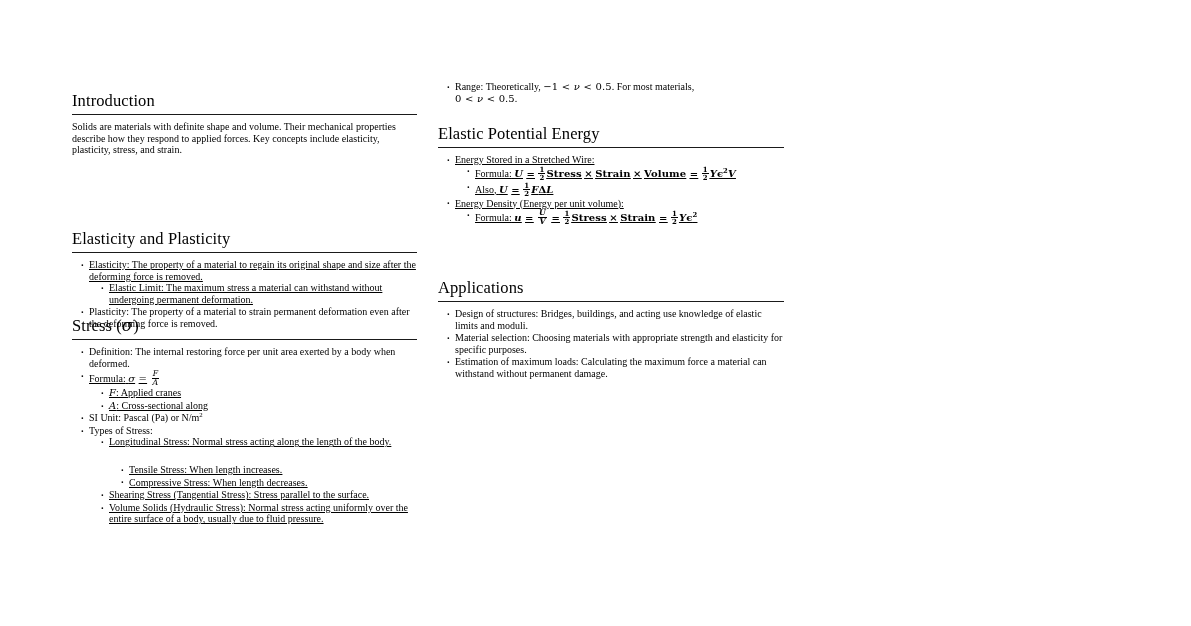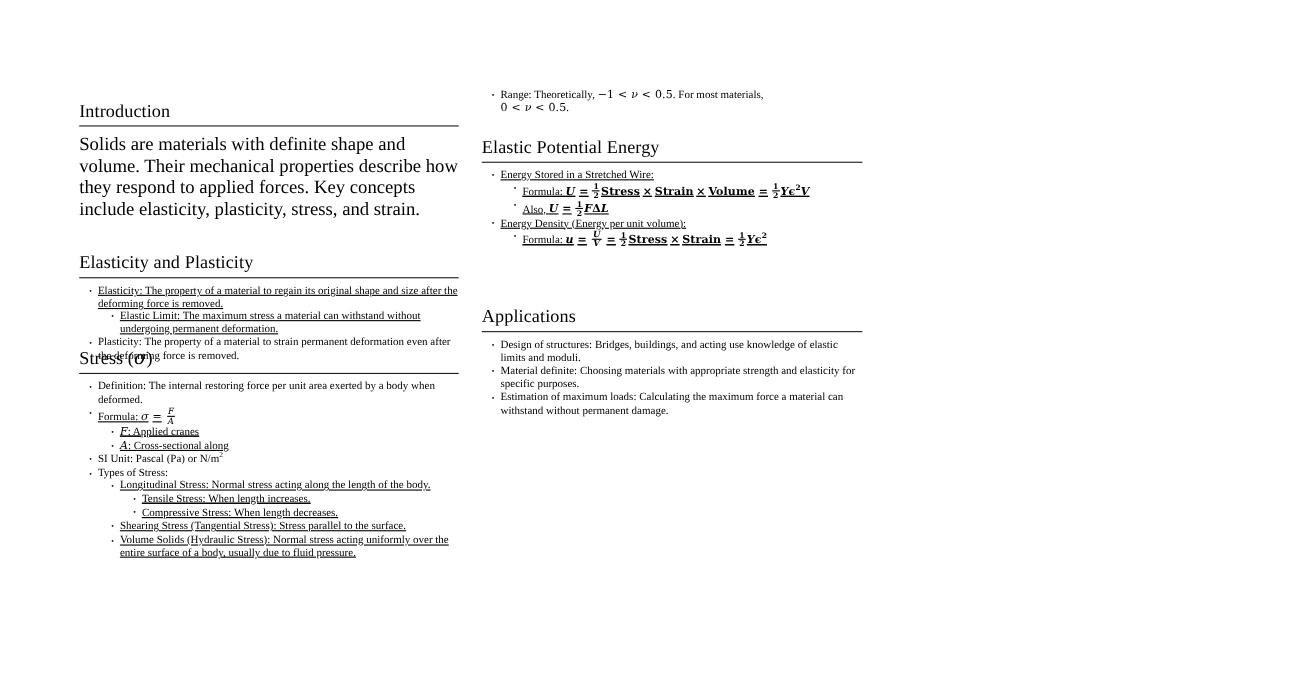--- a/index.html
+++ b/index.html
@@ -41,21 +41,21 @@
   .rule {
     border: 0;
     border-top: 1.6px solid #1a1a1a;
     margin: 0 0 6px 0;
     padding: 0;
     height: 0;
   }
 
   
   .para {
-    font-size: 17px;
+    font-size: 10px;
     line-height: 1.16;
     margin: 0 0 4px 0;
     text-align: left;
   }
 
   
   ul.lvl {
     list-style: none;
     margin: 0;
     padding: 0;
@@ -70,21 +70,21 @@
   ul.lvl > li::before {
     content: "\00B7";
     position: absolute;
     left: 0;
     top: -0.08em;
     font-size: 14px;
     line-height: 1.16;
   }
   ul.l1 { margin-left: 8px; }
   ul.l2 { margin-left: 11px; margin-top: 0; }
-  ul.l3 { margin-left: 11px; margin-top: 0; }
+  ul.l3 { margin-left: 11px; margin-top: 16px; }
 
   li.spaced { margin-bottom: 7px; }
   li.tight  { margin-bottom: 1px; text-decoration: underline; }
 
   
   .math {
     font-family: "DejaVu Serif", "Liberation Serif", serif;
     font-style: normal;
     letter-spacing: 0.1px;
   }
@@ -241,19 +241,19 @@
       </ul>
     </div>
 
     <div class="abs" style="top:255px;margin-top:24px;">
       <div class="heading">Applications</div>
       <hr class="rule">
       <ul class="lvl l1">
         <li class="spaced">
           <span>Design of structures: Bridges, buildings, and acting use knowledge of elastic limits and moduli.</span></li>
         <li class="spaced">
-          <span>Material definite: Choosing materials with appropriate strength and elasticity for specific purposes.</span></li>
+          <span>Material selection: Choosing materials with appropriate strength and elasticity for specific purposes.</span></li>
         <li class="spaced">
           <span>Estimation of maximum loads: Calculating the maximum force a material can withstand without permanent damage.</span></li>
       </ul>
     </div>
   </div>
 </div>
 
 </body></html>

